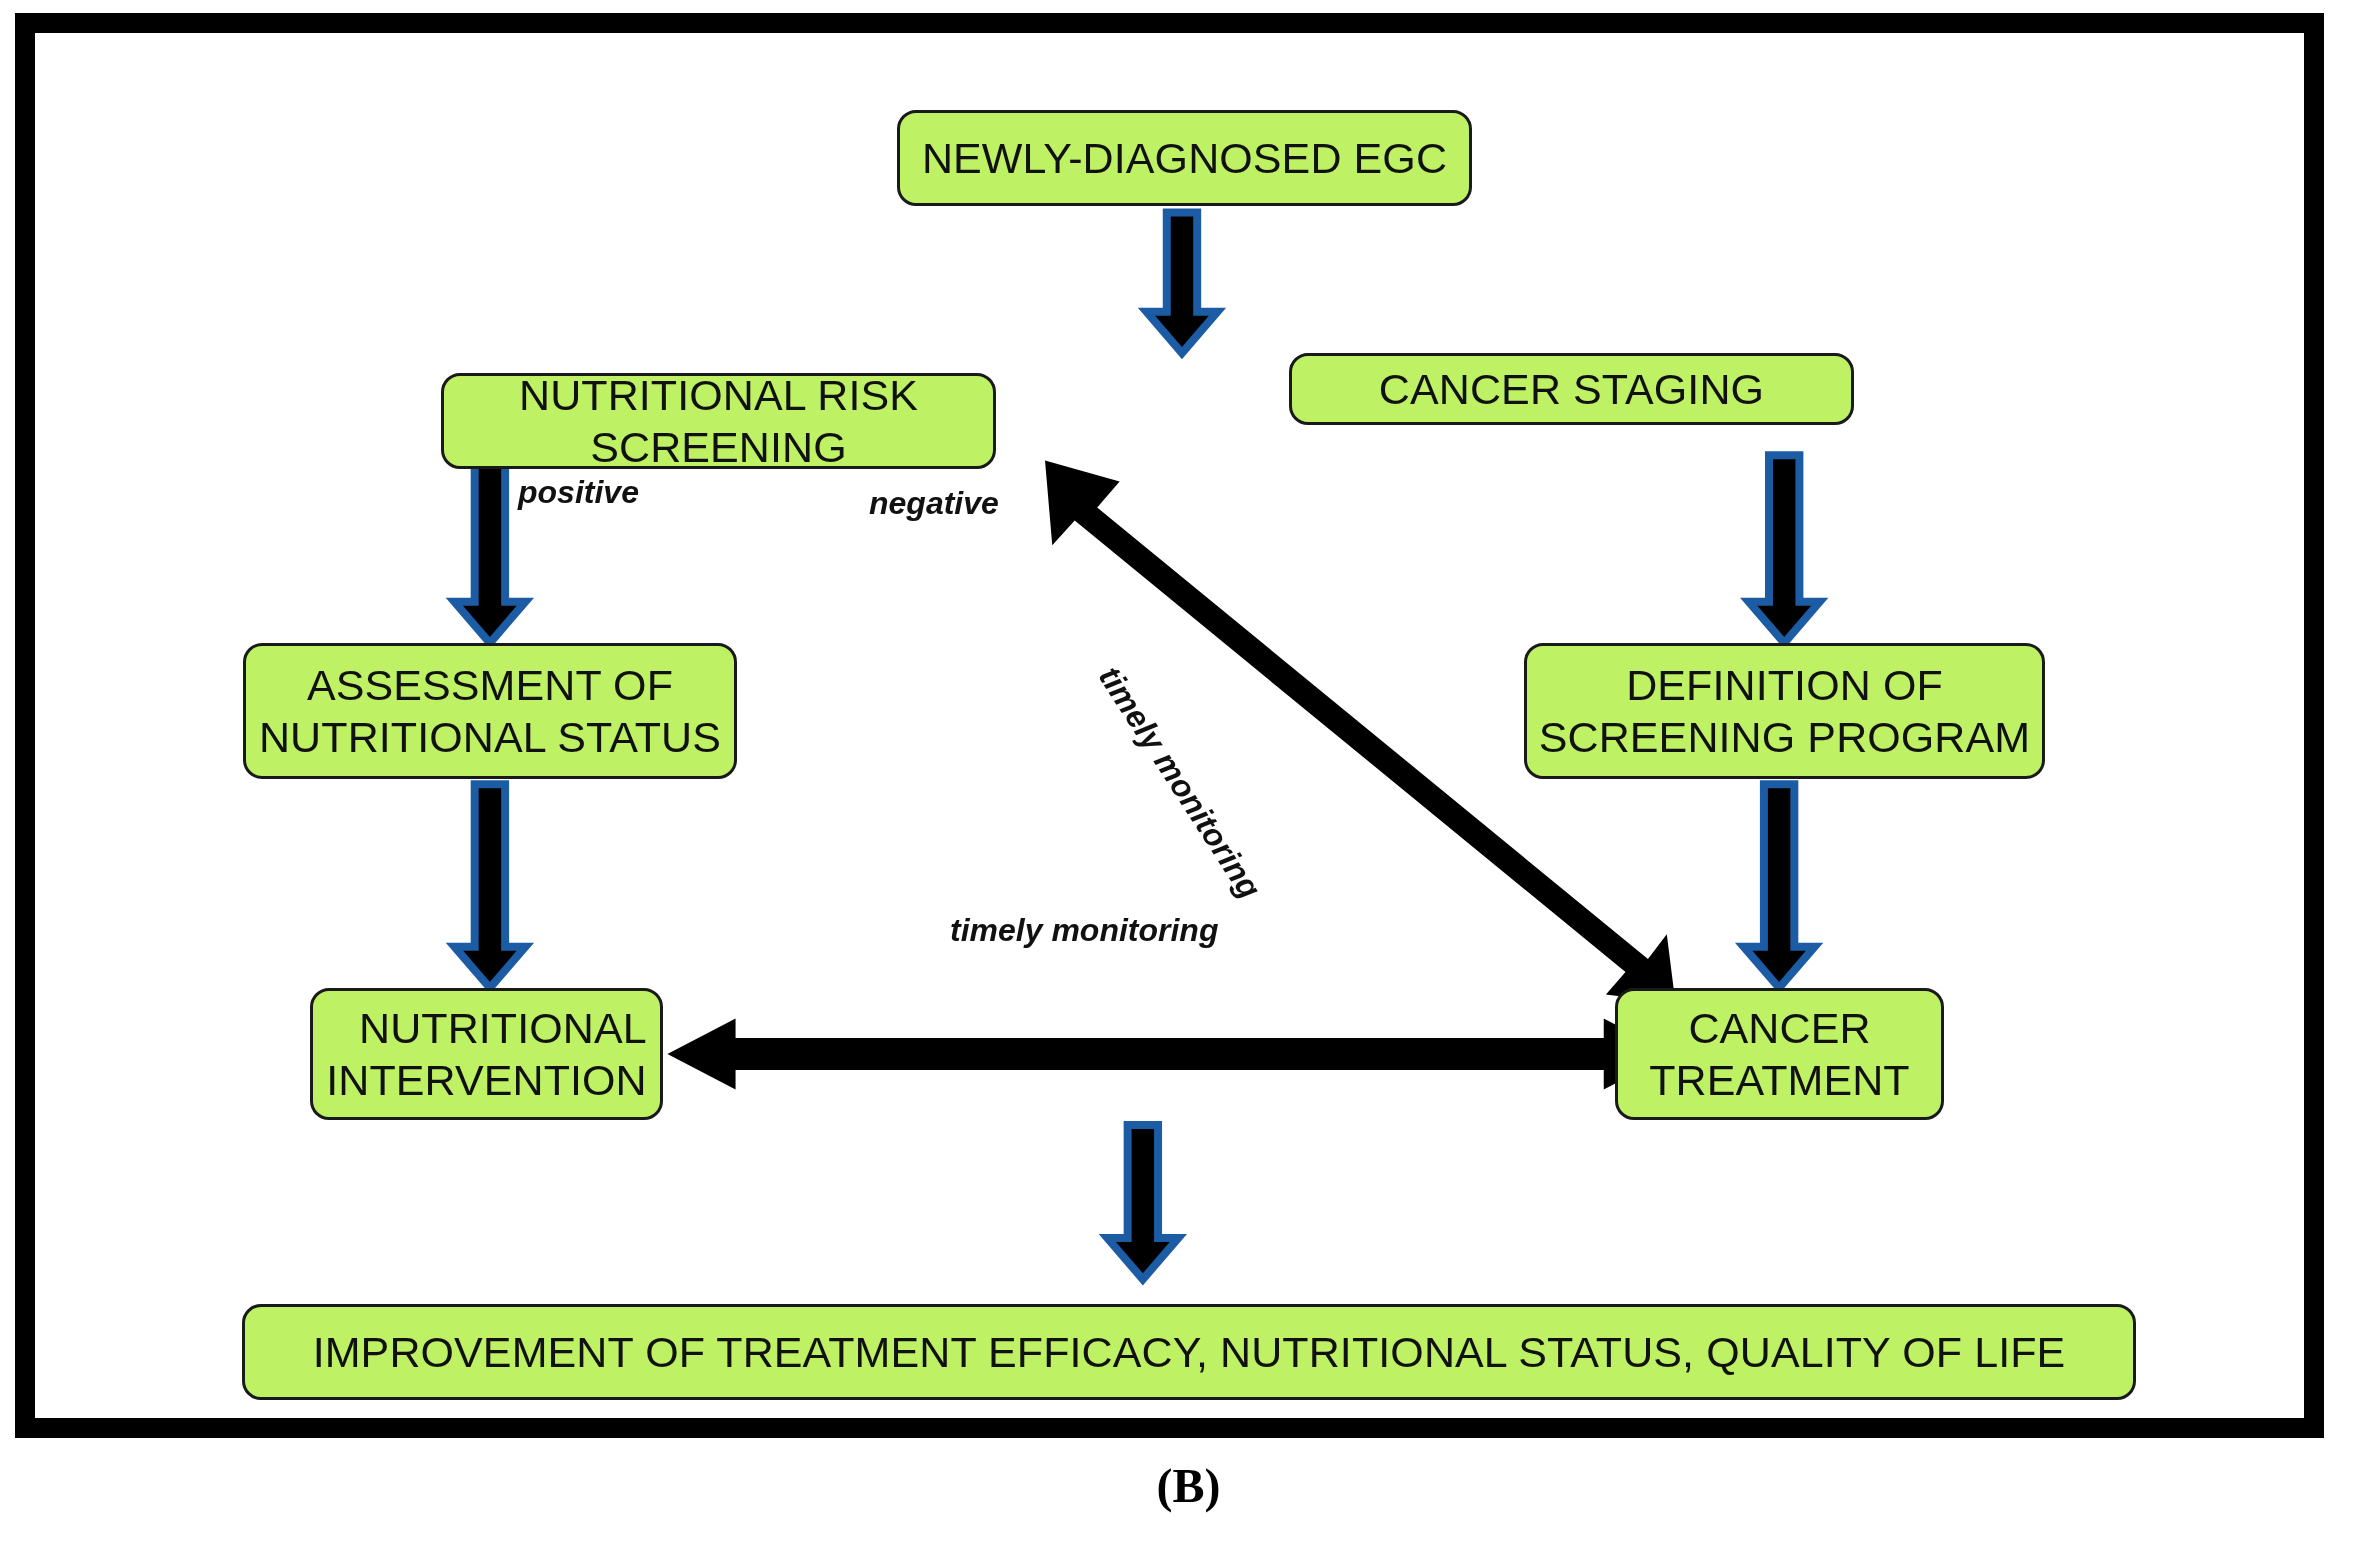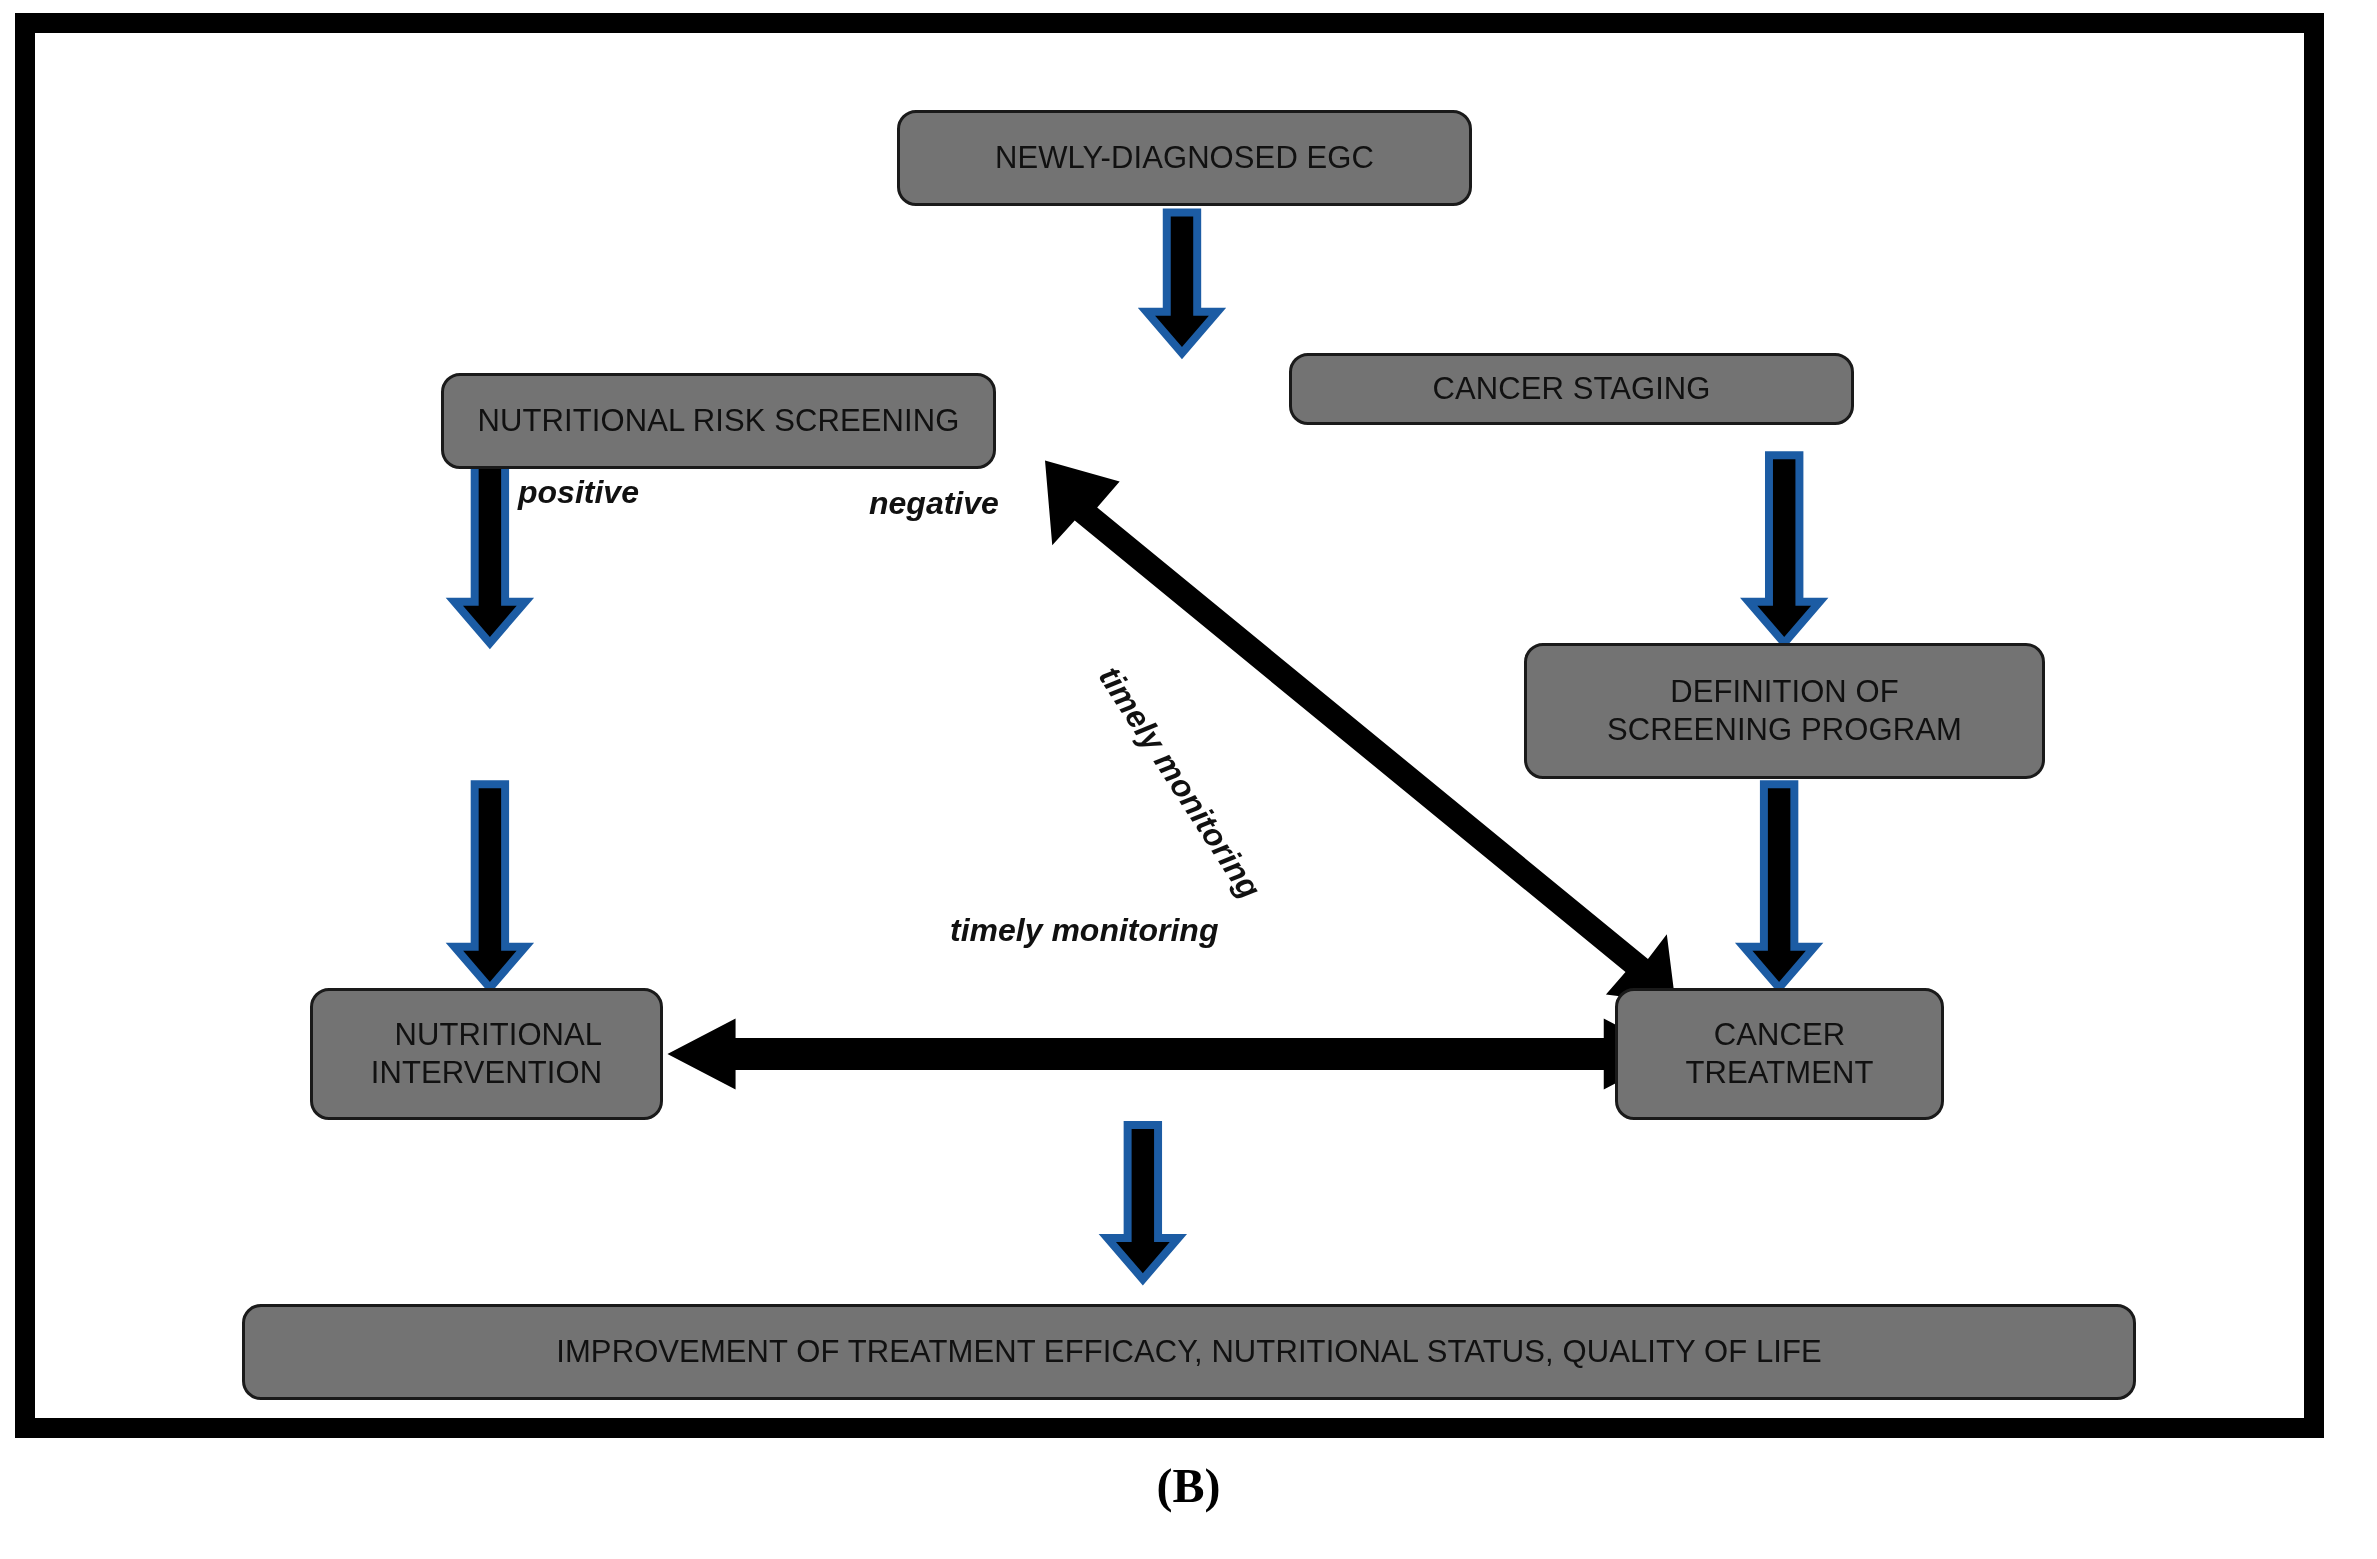--- a/index.html
+++ b/index.html
@@ -20,30 +20,30 @@
     background:#ffffff;
   }
   #canvas{
     position:absolute;
     left:0; top:0;
     width:2377px; height:1560px;
   }
   .node{
     position:absolute;
     box-sizing:border-box;
-    background:#737373;
+    background:#bef264;
     border:3.6px solid #1a1a1a;
     border-radius:19px;
     display:flex;
     align-items:center;
     justify-content:center;
     text-align:center;
     color:#111111;
     font-family:"Liberation Sans", sans-serif;
-    font-size:31px;
+    font-size:43px;
     letter-spacing:0.1px;
     line-height:1.22;
     white-space:pre-line;
     padding:17px 10px;
   }
   .edge-label{
     position:absolute;
     font-family:"Liberation Sans", sans-serif;
     font-style:italic;
     font-weight:600;
@@ -111,20 +111,22 @@
                        1015,1476 1015,1503" fill="#000000"></polygon>
     </g>
   </svg>
 
   <div class="node" style="left:897px;top:110px;width:575px;height:96px;">NEWLY-DIAGNOSED EGC</div>
 
   <div class="node" style="left:441px;top:373px;width:555px;height:96px;text-align:center;">NUTRITIONAL RISK SCREENING</div>
 
   <div class="node" style="left:1289px;top:353px;width:565px;height:72px;">CANCER STAGING</div>
 
+  <div class="node" style="left:243px;top:643px;width:494px;height:136px;">ASSESSMENT OF
+NUTRITIONAL STATUS</div>
 
   <div class="node" style="left:1524px;top:643px;width:521px;height:136px;">DEFINITION OF
 SCREENING PROGRAM</div>
 
   <div class="node" style="left:310px;top:988px;width:353px;height:132px;text-align:right;">NUTRITIONAL
 INTERVENTION</div>
 
   <div class="node" style="left:1615px;top:988px;width:329px;height:132px;">CANCER
 TREATMENT</div>
 

